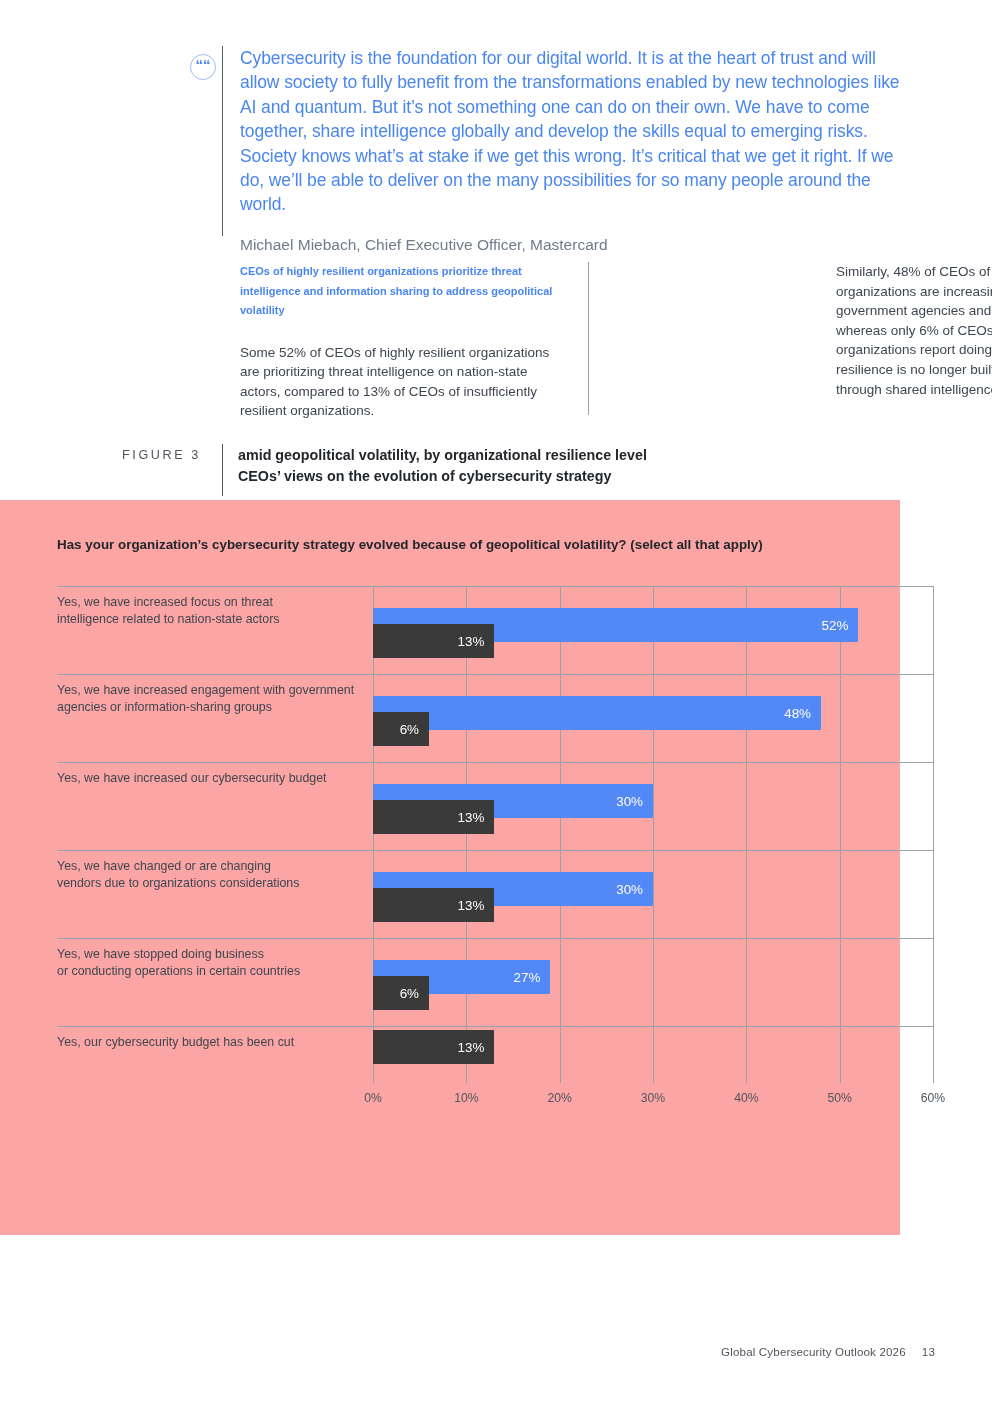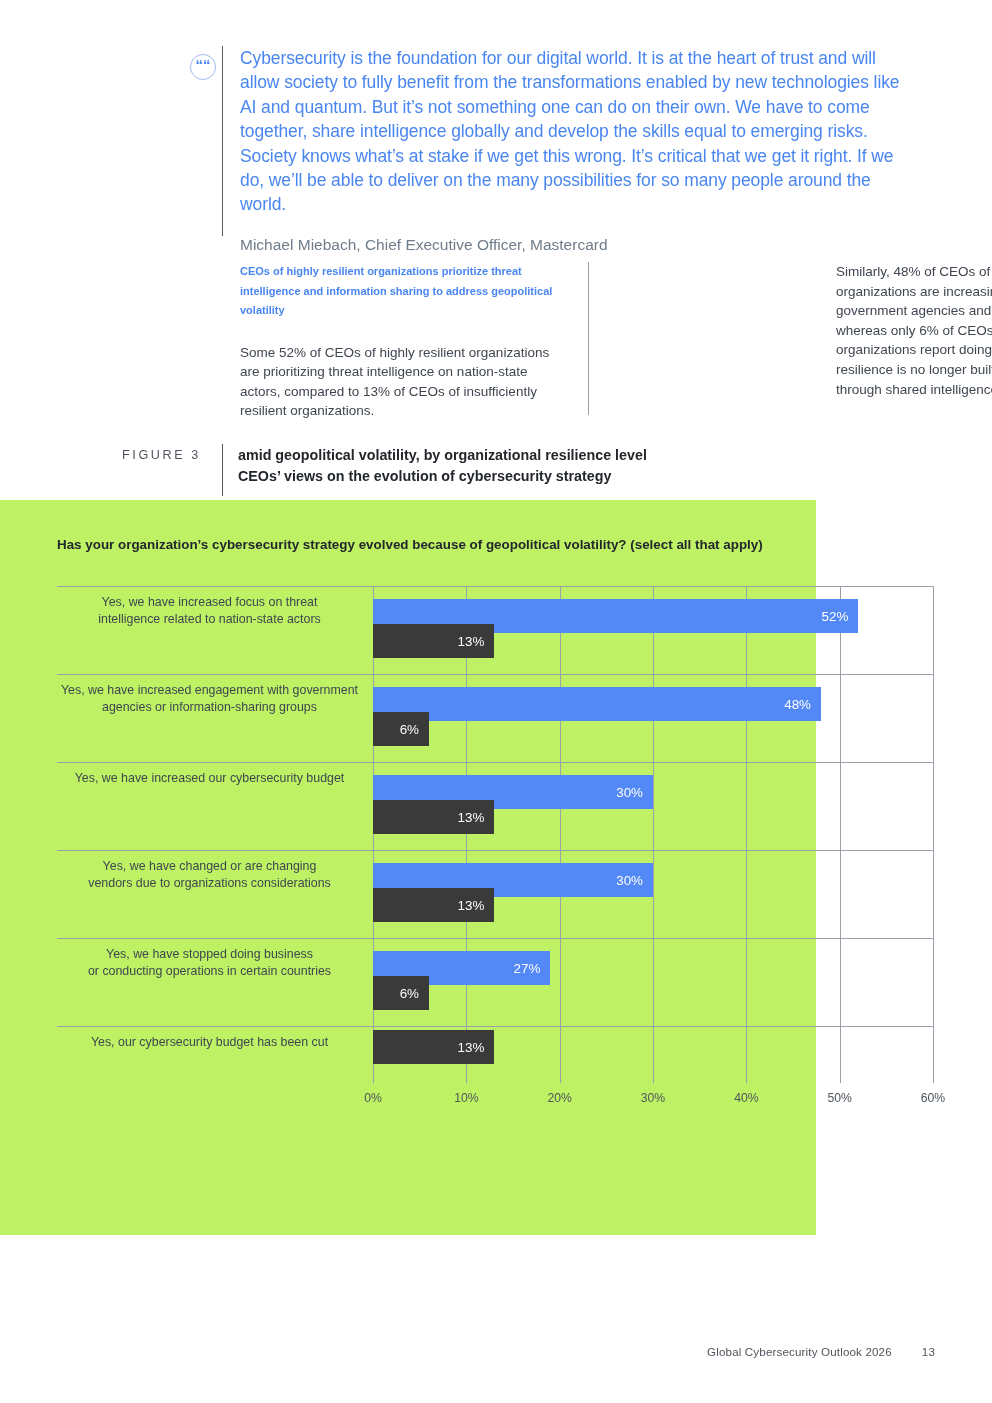--- a/index.html
+++ b/index.html
@@ -60,21 +60,21 @@
     position: absolute; left: 0px; top: 4px;
     font-size: 12.6px; letter-spacing: 2.6px; color: #4e555d; font-weight: 400;
   }
   .figure-divider { position: absolute; left: 100px; top: 0px; width: 1px; height: 52px; background: #4e555d; }
   .figure-title {
     position: absolute; left: 116px; top: 1px;
     font-size: 14.3px; font-weight: 700; color: #23272c; line-height: 20.5px;
   }
 
   
-  .panel { position: absolute; left: 0; top: 500px; width: 816px; height: 735px; background: #bef264; text-align: center; }
+  .panel { position: absolute; left: 0; top: 500px; width: 900px; height: 735px; background: #fca5a5; }
   .panel-question {
     position: absolute; left: 57px; top: 37px;
     font-size: 13.4px; font-weight: 700; color: #23272c;
   }
 
   
   .chart { position: absolute; left: 0px; top: 86px; width: 992px; height: 560px; }
   .gridlines { position: absolute; left: 0; top: 0; width: 992px; height: 497px; }
   .gridline { position: absolute; top: 0; width: 1px; height: 497px; background: #9aa1a9; }
   .axis-label {
@@ -89,42 +89,42 @@
   .row-sep { position: absolute; left: 57px; top: 0; width: 876px; height: 1px; background: #9aa1a9; }
   .row-label {
     position: absolute; left: 57px; top: 8px; width: 305px;
     font-size: 12.4px; color: #3f4650; line-height: 16.6px;
   }
   .bars { position: absolute; left: 373px; top: 0px; }
   .bar {
     position: absolute; height: 34px;
     display: flex; align-items: center; justify-content: flex-end;
   }
-  .bar.blue { background: #5289f6; top: 13px; }
+  .bar.blue { background: #5289f6; top: 22px; }
   .bar.dark { background: #3a3a3a; top: 38px; }
   .bar-val {
     color: #ffffff; font-size: 13.4px; padding-right: 10px; white-space: nowrap;
   }
 
   
   .legend {
     position: absolute; left: 215px; top: 1158px;
     height: 30px; background: #ffffff; border-radius: 15px;
     display: flex; align-items: center; padding: 0 16px; gap: 10px;
   }
   .legend-item { display: flex; align-items: center; gap: 8px; }
   .legend-dot { width: 14px; height: 14px; border-radius: 50%; flex: 0 0 auto; }
   .legend-text { font-size: 12.2px; color: #3f4650; white-space: nowrap; }
   .legend-gap { width: 10px; }
 
   
   .footer {
     position: absolute; right: 57px; top: 1345px;
     font-size: 11.6px; color: #4e555d; letter-spacing: 0.15px;
-    display: flex; gap: 30px;
+    display: flex; gap: 16px;
   }
 </style>
 </head>
 <body>
 
 <div class="page">
 
   <div class="quote-wrap">
     <div class="quote-icon">““</div>
     <div class="quote-bar"></div>

